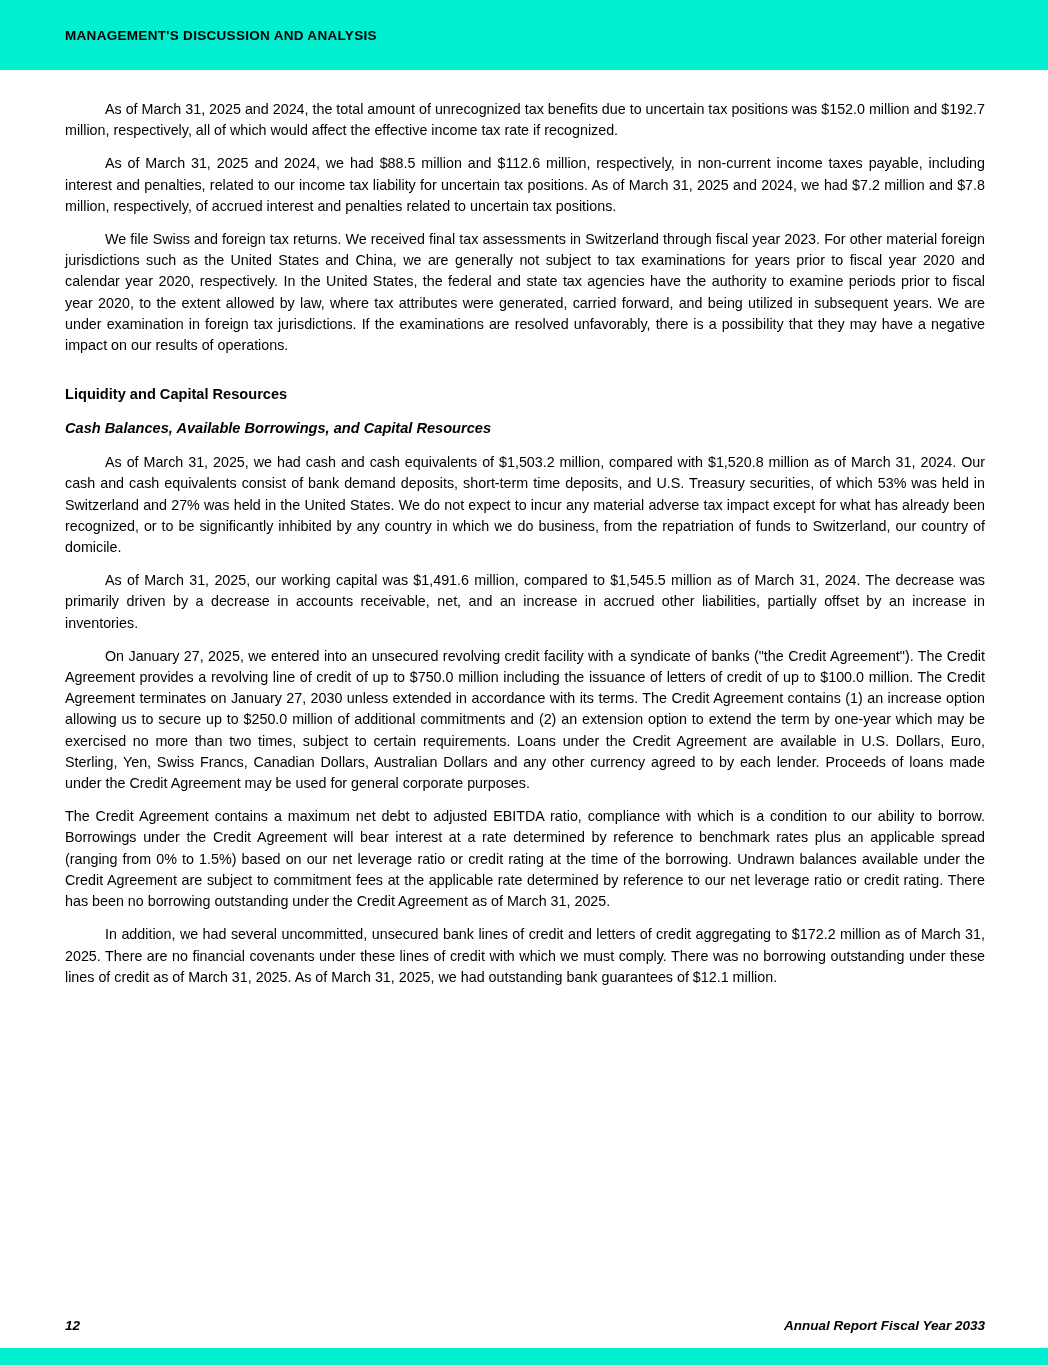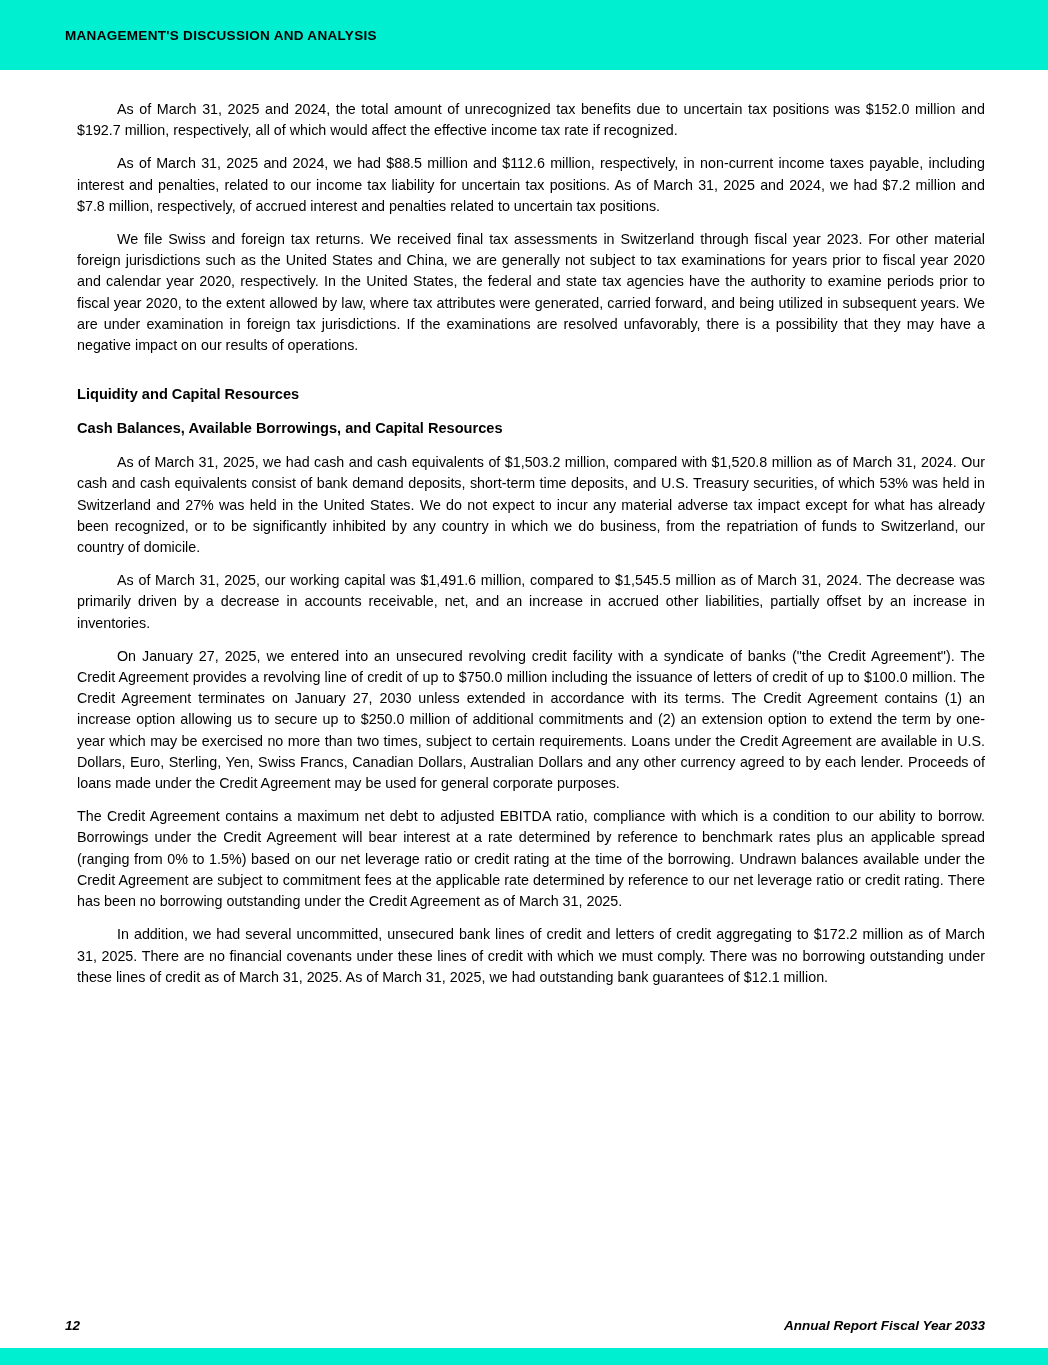--- a/index.html
+++ b/index.html
@@ -29,41 +29,42 @@
   }
   .header-title {
     font-size: 13.5px;
     font-weight: bold;
     letter-spacing: 0.3px;
   }
 
   .content {
     position: absolute;
     top: 99px;
-    left: 77px;
+    left: 65px;
     right: 63px;
   }
 
   .para {
     font-size: 14.3px;
     line-height: 21.2px;
     text-align: justify;
     margin-bottom: 12px;
   }
   .indent { text-indent: 40px; }
 
   .h2 {
     font-size: 14.6px;
     font-weight: bold;
     margin: 28px 0 13px 0;
     line-height: 21px;
   }
   .h3 {
     font-size: 14.6px;
     font-weight: bold;
+    font-style: italic;
     margin: 0 0 13px 0;
     line-height: 21px;
   }
 
   .footer {
     position: absolute;
     left: 65px;
     right: 63px;
     bottom: 32px;
     display: flex;

